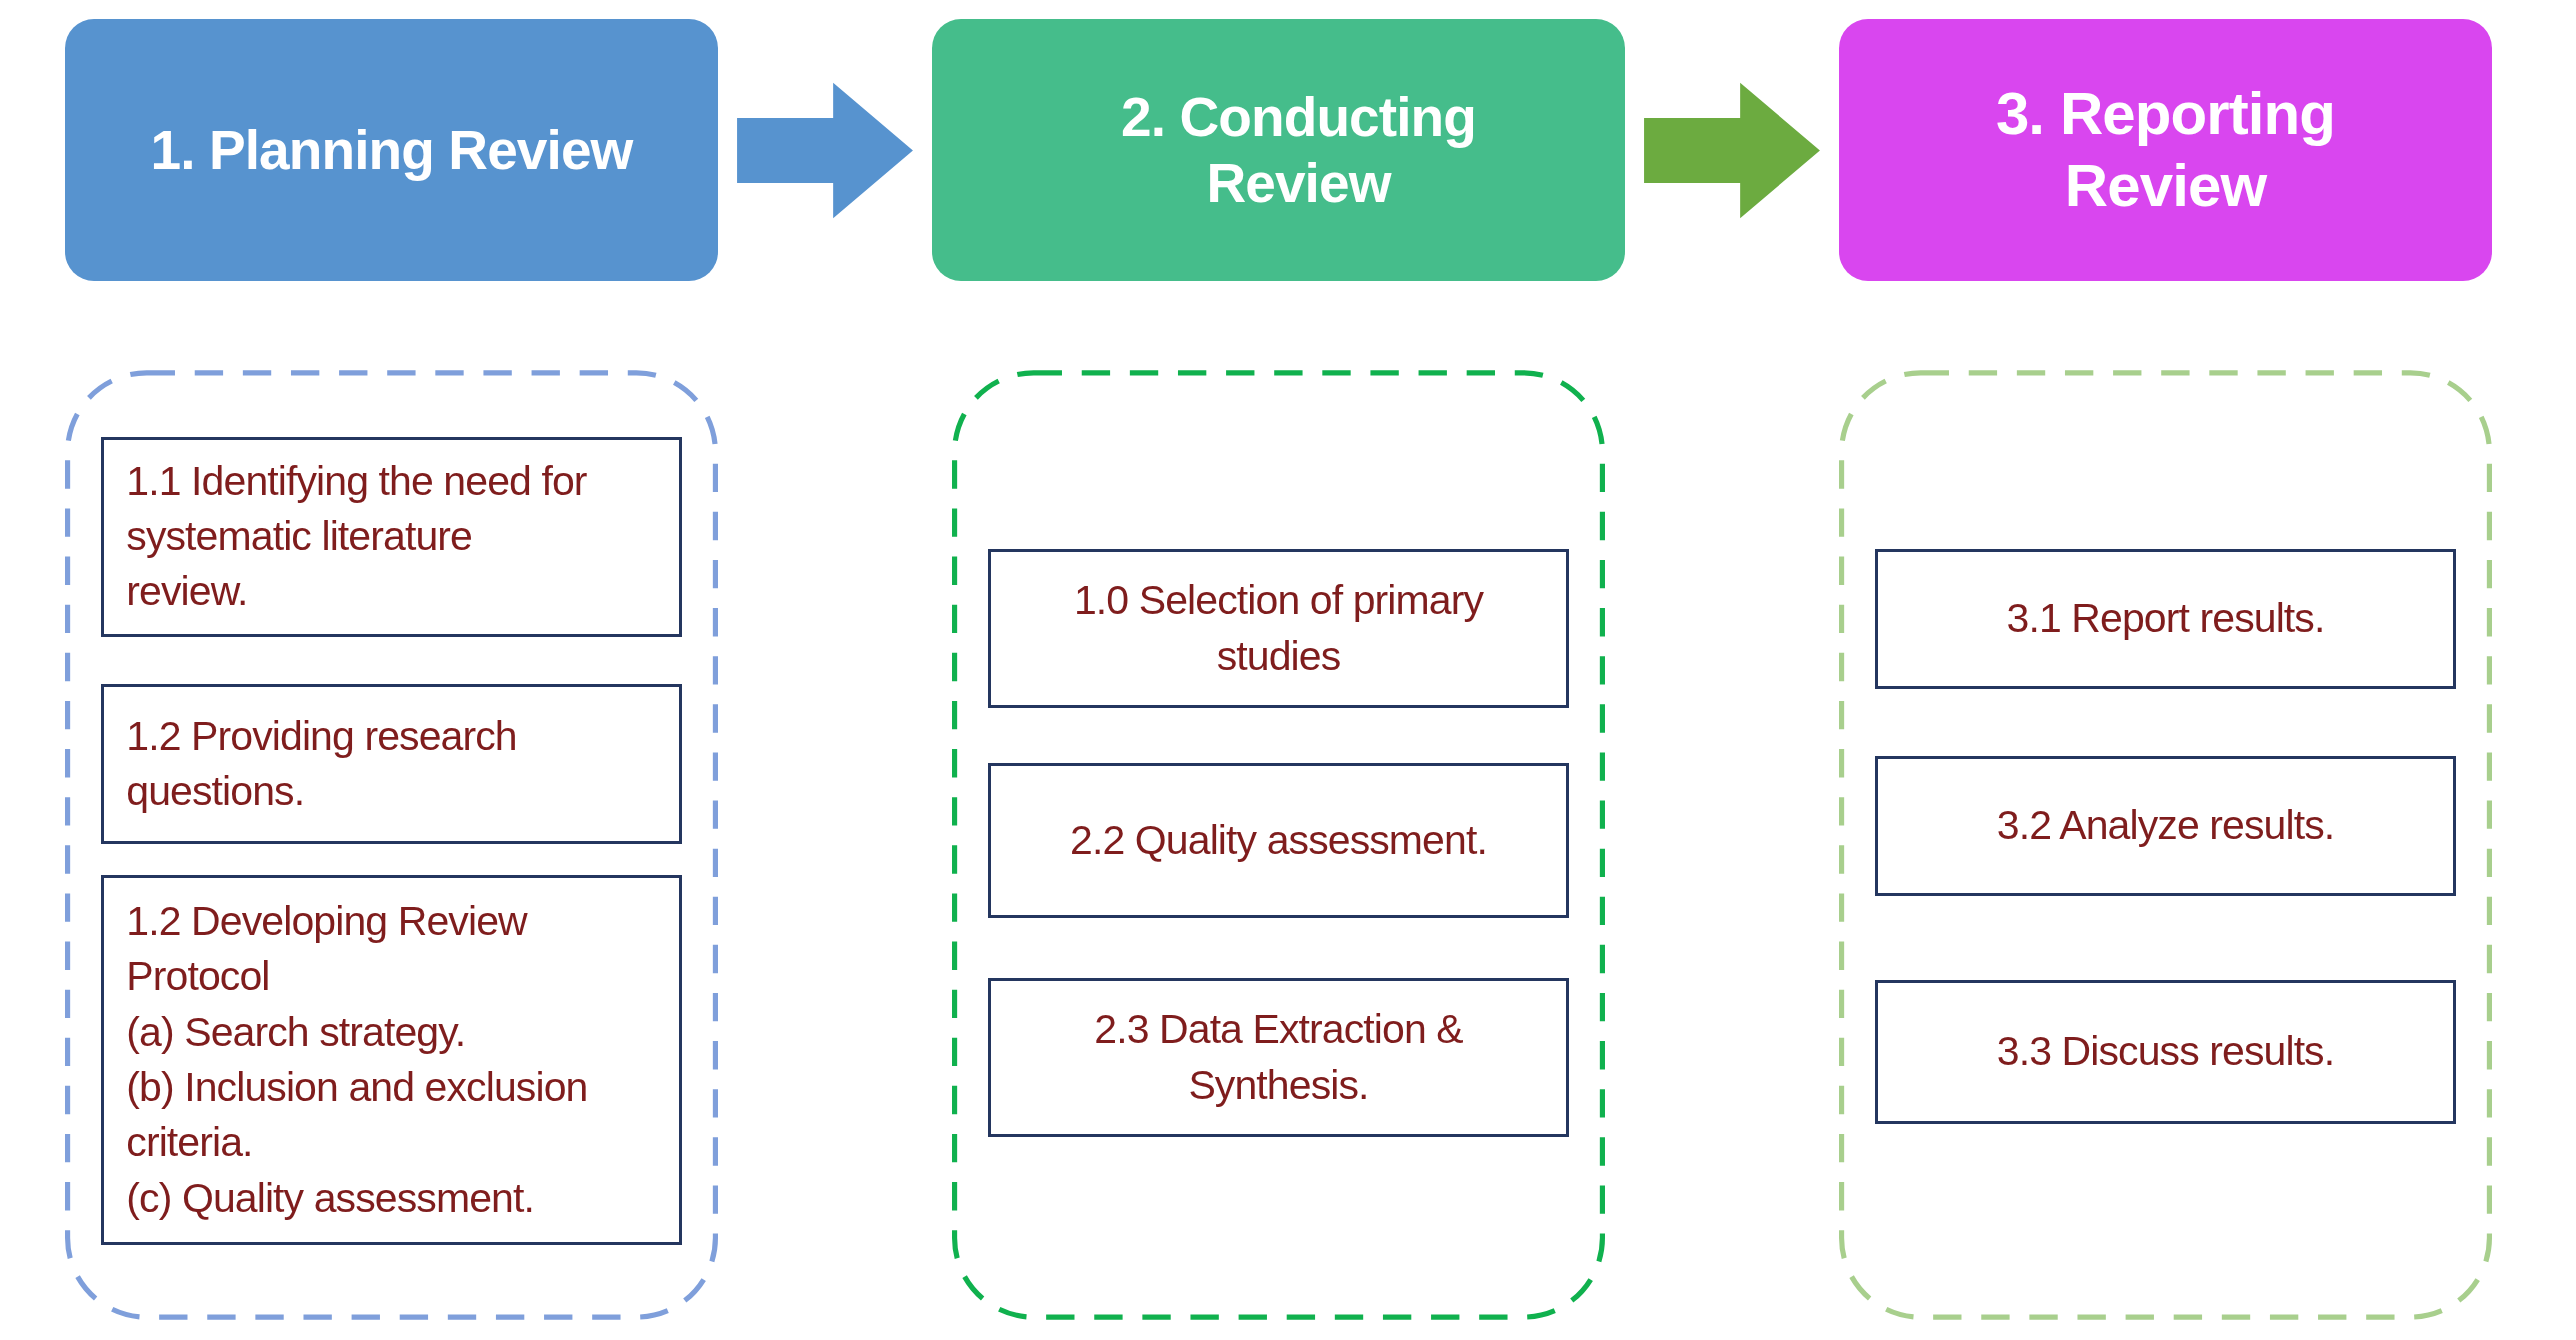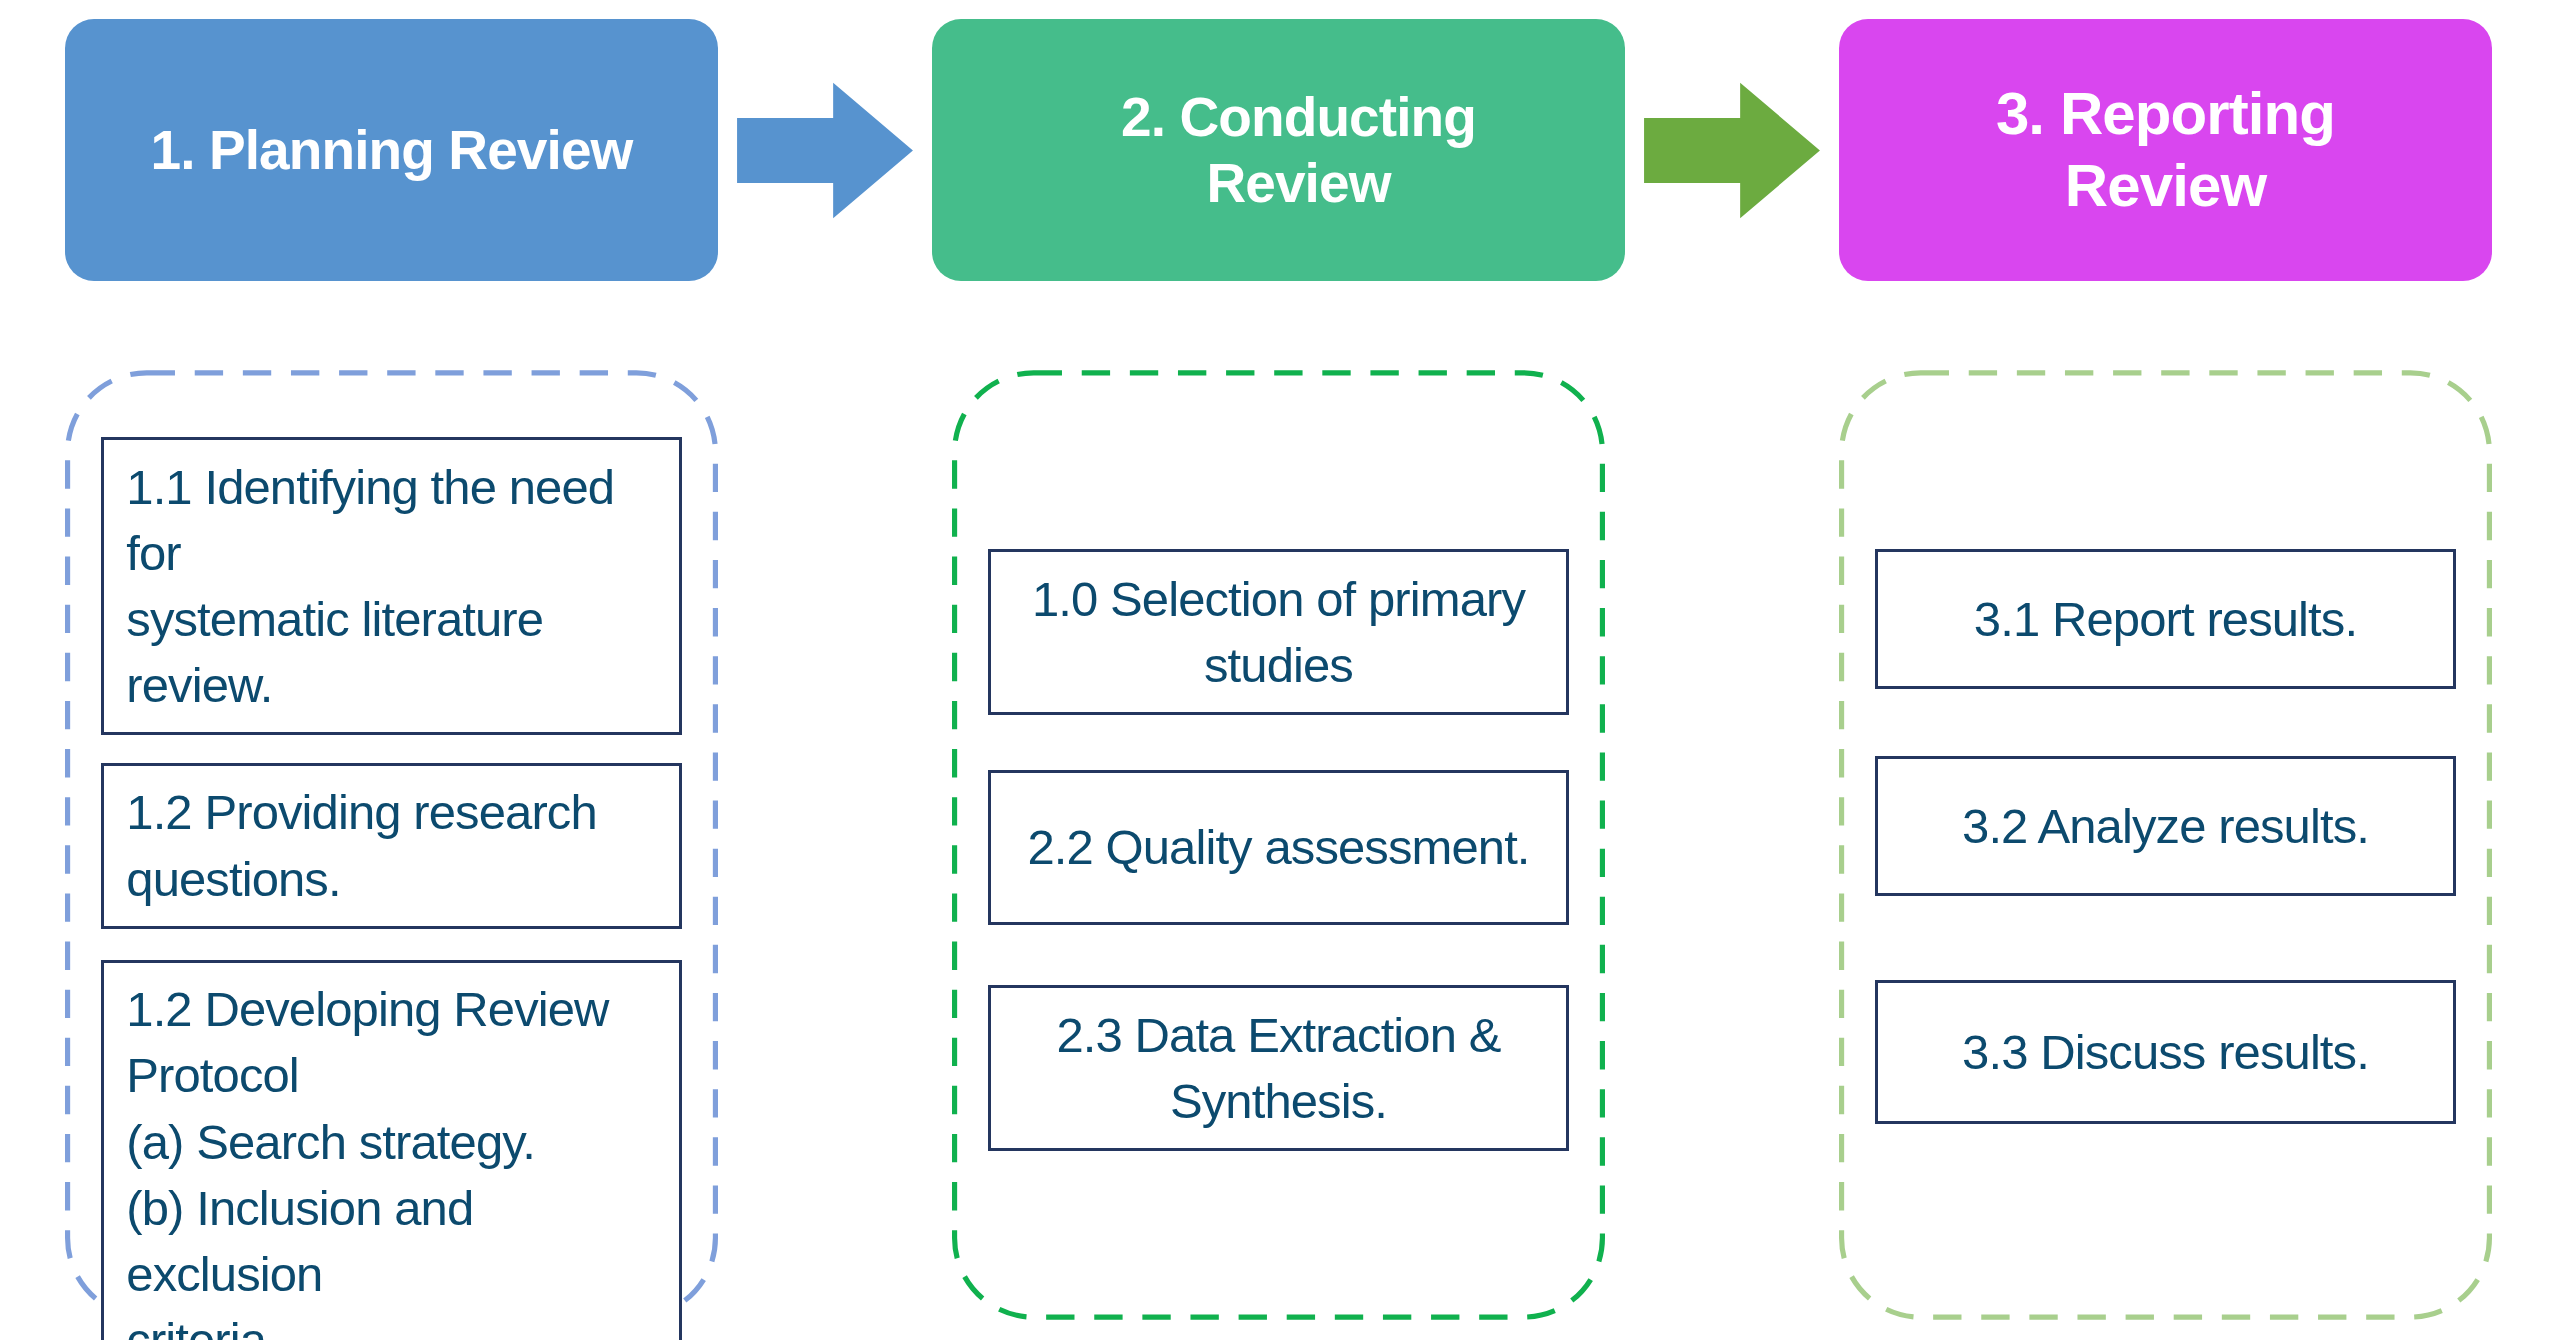--- a/index.html
+++ b/index.html
@@ -71,34 +71,34 @@
     position: relative;
     display: flex;
     flex-direction: column;
     padding: 67px 36px 0 36px;
   }
   .steps-centered { padding-top: 179px; }
   .step {
     box-sizing: border-box;
     background: #ffffff;
     border: 3.4px solid #24365F;
-    color: #0c4a6e;
-    font-size: 49px;
+    color: #7f1d1d;
+    font-size: 41px;
     line-height: 1.35;
     letter-spacing: -0.9px;
     white-space: pre-line;
     display: flex;
     flex-direction: column;
     justify-content: center;
     padding: 13.8px 22.3px;
   }
   .steps-left .step { text-align: left; }
   .steps-centered .step { text-align: center; }
   .p1 .step-0 { min-height: 181px; margin-bottom: 27.5px; }
-  .p1 .step-1 { min-height: 160px; margin-bottom: 31px; }
+  .p1 .step-1 { min-height: 160px; margin-bottom: 31px; margin-top: 20px; }
   .p1 .step-2 { min-height: 370px; }
   .p2 .step-0 { min-height: 159px; margin-bottom: 55px; }
   .p2 .step-1 { min-height: 155px; margin-bottom: 60px; }
   .p2 .step-2 { min-height: 159px; }
   .p3 .step-0 { min-height: 140px; margin-bottom: 67px; }
   .p3 .step-1 { min-height: 140px; margin-bottom: 84px; }
   .p3 .step-2 { min-height: 144px; }
 </style>
 </head>
 <body>

